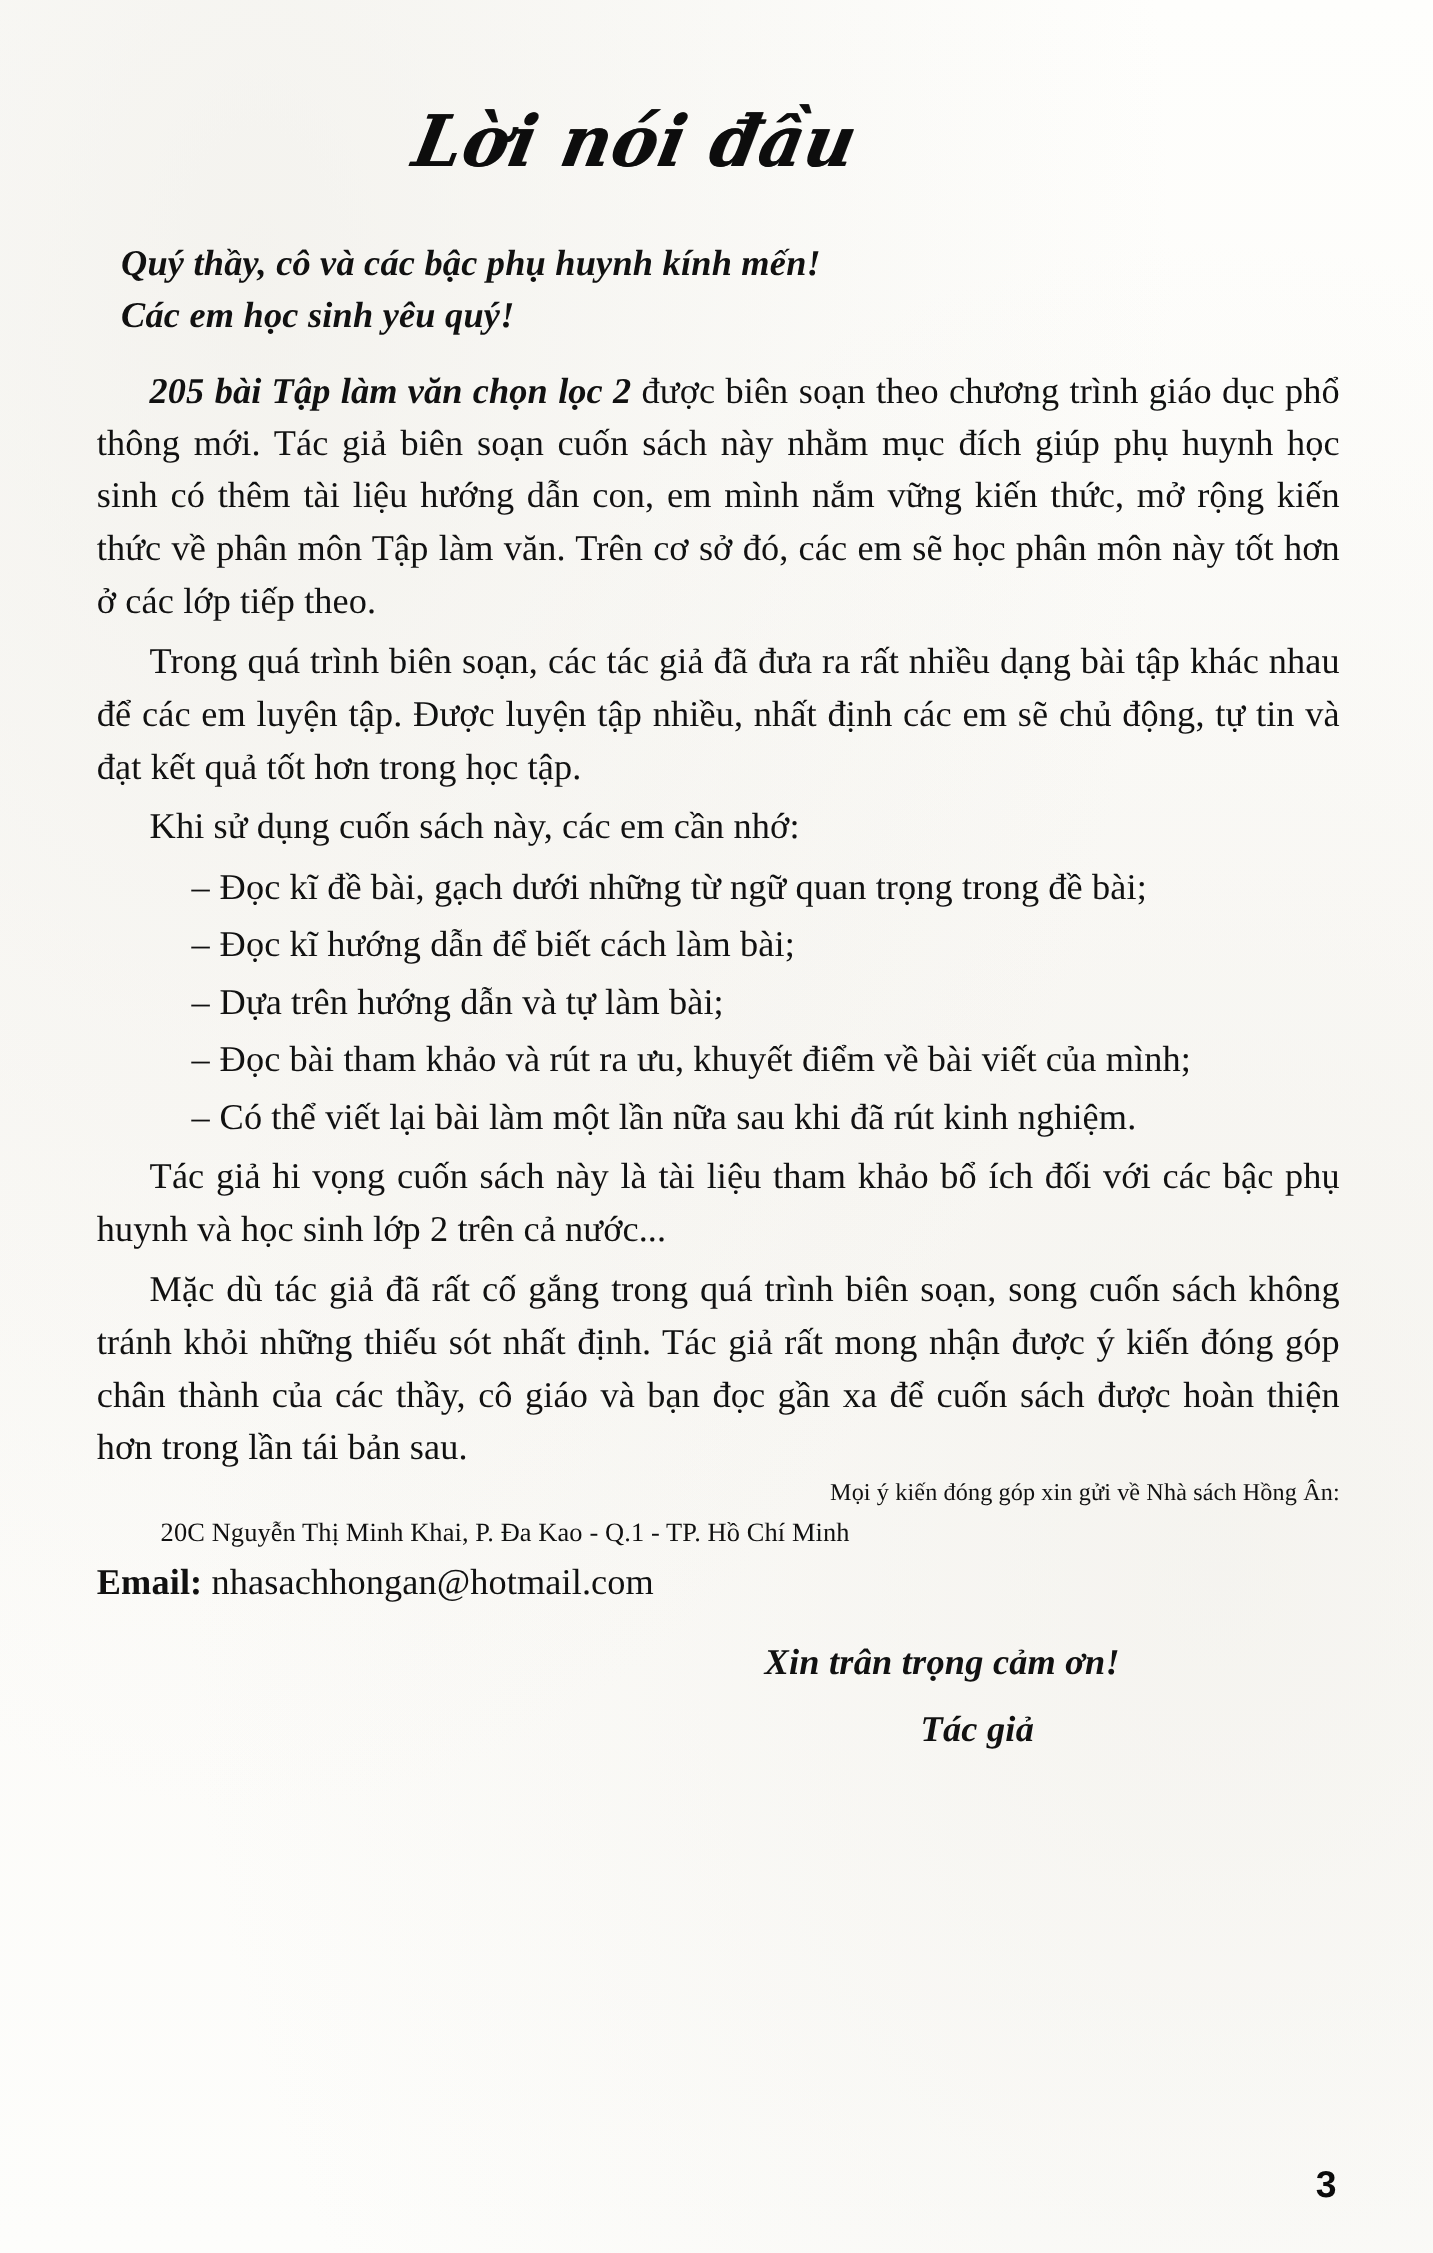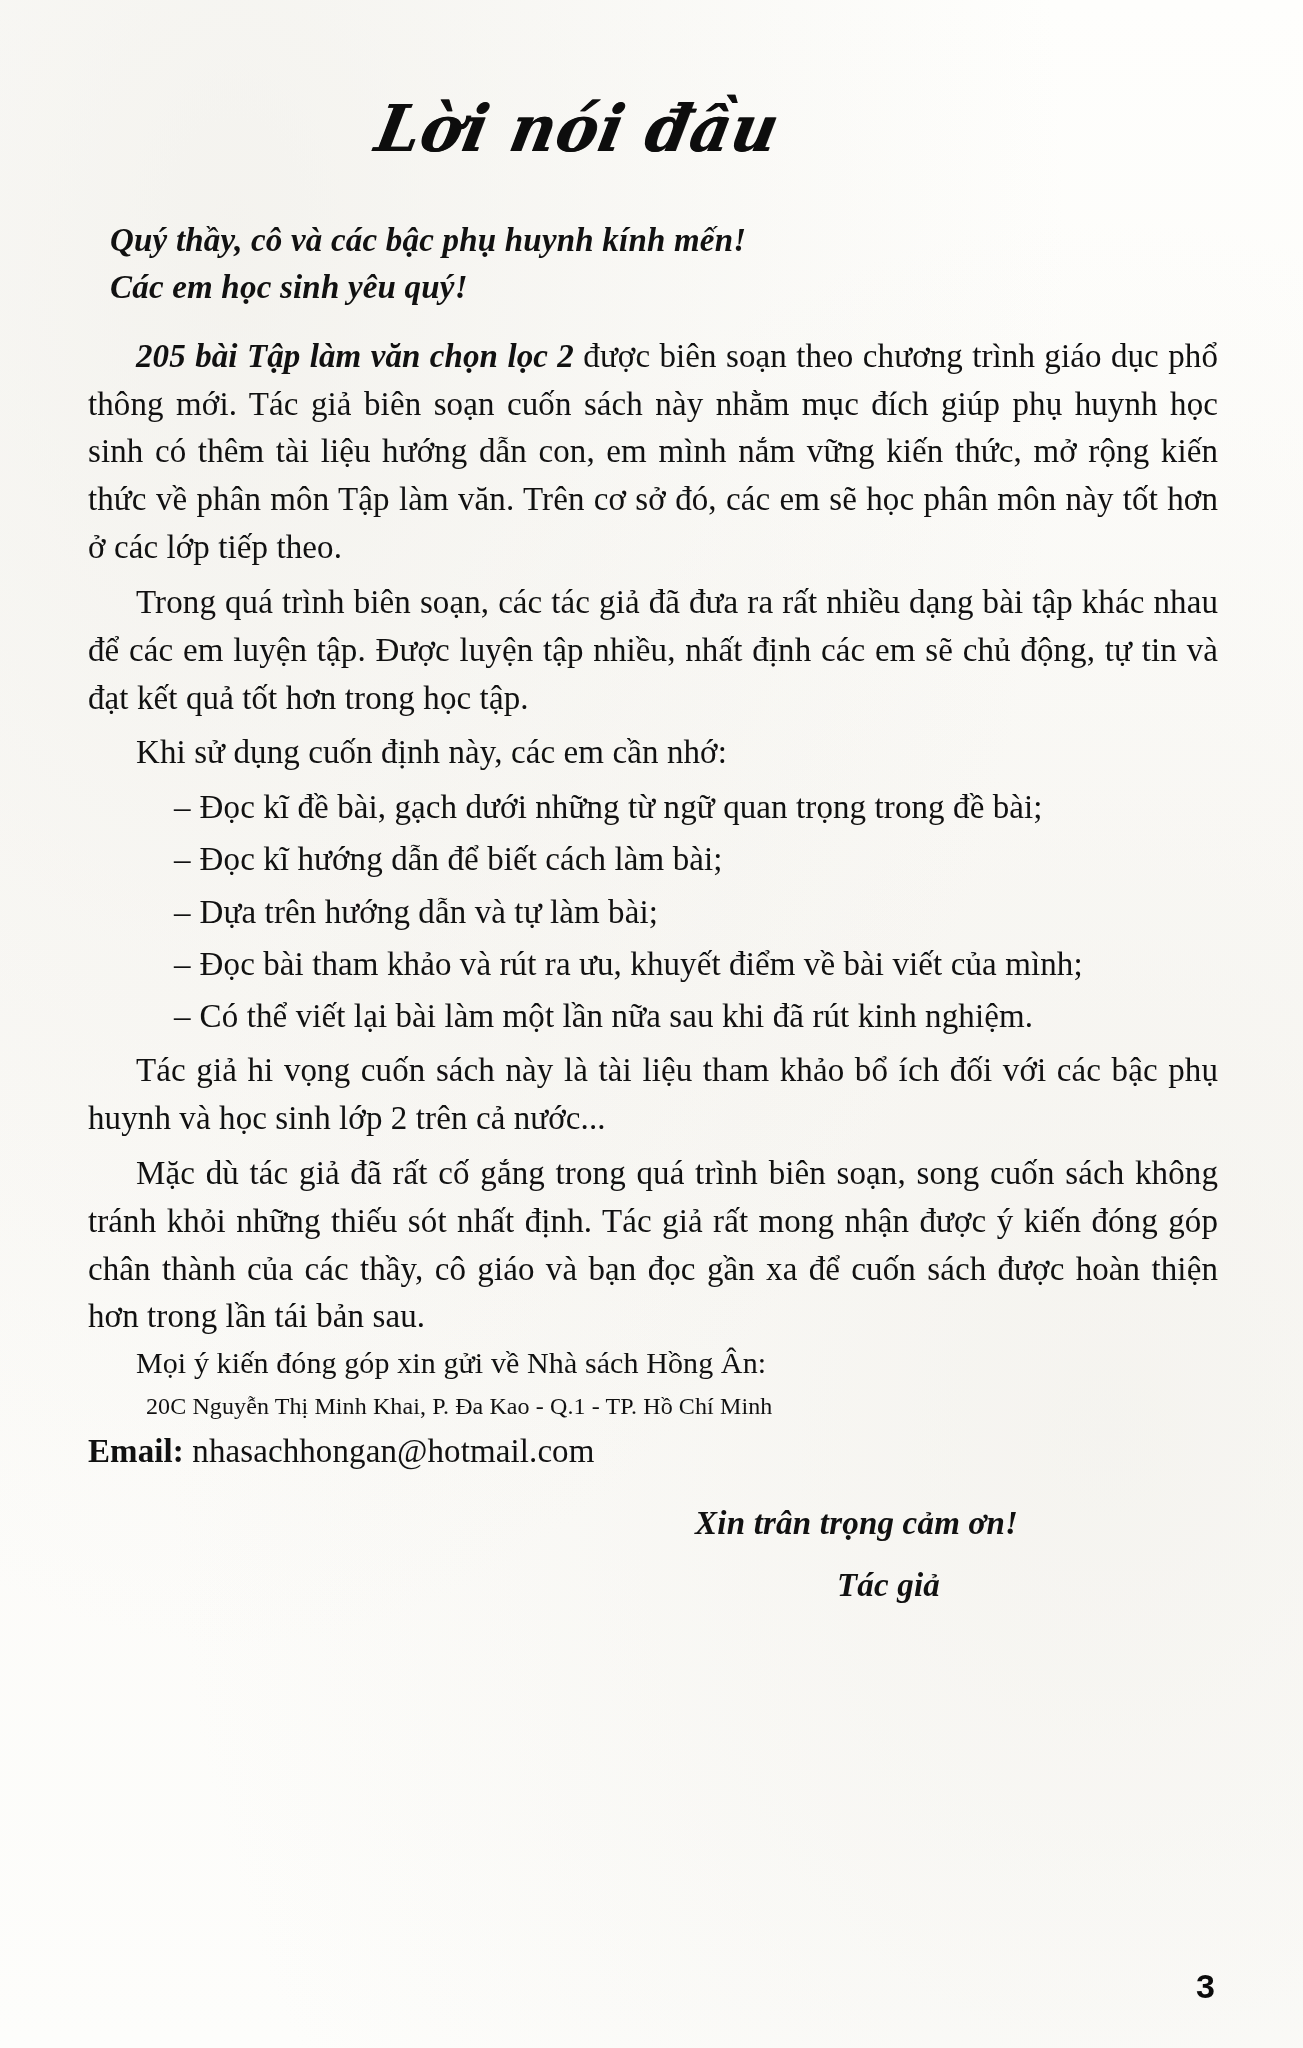--- a/index.html
+++ b/index.html
@@ -103,25 +103,26 @@
     line-height: 1.46;
     padding-left: 110px;
     text-indent: -24px;
     margin: 0 0 4px 0;
     letter-spacing: 0.1px;
   }
   .dash { margin-right: 9px; }
 
   
   .contact-line {
-    font-size: 30px;
+    font-size: 22px;
     line-height: 1.45;
     margin: 0;
     text-indent: 48px;
     letter-spacing: 0.1px;
+    text-align: right;
   }
   .contact-address {
     font-size: 24px;
     line-height: 1.45;
     margin: 4px 0 0 0;
     padding-left: 58px;
     letter-spacing: 0.1px;
   }
   .contact-email {
     font-size: 33px;
@@ -177,21 +178,21 @@
       <span class="title">Lời nói đầu</span>
     </div>
 
     <p class="salutation first">Quý thầy, cô và các bậc phụ huynh kính mến!</p>
     <p class="salutation second">Các em học sinh yêu quý!</p>
 
     <p class="para para-lead"><span class="bi">205 bài Tập làm văn chọn lọc 2</span><span> được biên soạn theo chương trình giáo dục phổ thông mới. Tác giả biên soạn cuốn sách này nhằm mục đích giúp phụ huynh học sinh có thêm tài liệu hướng dẫn con, em mình nắm vững kiến thức, mở rộng kiến thức về phân môn Tập làm văn. Trên cơ sở đó, các em sẽ học phân môn này tốt hơn ở các lớp tiếp theo.</span></p>
 
     <p class="para tight">Trong quá trình biên soạn, các tác giả đã đưa ra rất nhiều dạng bài tập khác nhau để các em luyện tập. Được luyện tập nhiều, nhất định các em sẽ chủ động, tự tin và đạt kết quả tốt hơn trong học tập.</p>
 
-    <p class="para tight">Khi sử dụng cuốn định này, các em cần nhớ:</p>
+    <p class="para tight">Khi sử dụng cuốn sách này, các em cần nhớ:</p>
 
     <ul class="list">
       <li><span class="dash">–</span><span>Đọc kĩ đề bài, gạch dưới những từ ngữ quan trọng trong đề bài;</span></li>
       <li><span class="dash">–</span><span>Đọc kĩ hướng dẫn để biết cách làm bài;</span></li>
       <li><span class="dash">–</span><span>Dựa trên hướng dẫn và tự làm bài;</span></li>
       <li><span class="dash">–</span><span>Đọc bài tham khảo và rút ra ưu, khuyết điểm về bài viết của mình;</span></li>
       <li><span class="dash">–</span><span>Có thể viết lại bài làm một lần nữa sau khi đã rút kinh nghiệm.</span></li>
     </ul>
 
     <p class="para tight">Tác giả hi vọng cuốn sách này là tài liệu tham khảo bổ ích đối với các bậc phụ huynh và học sinh lớp 2 trên cả nước...</p>

